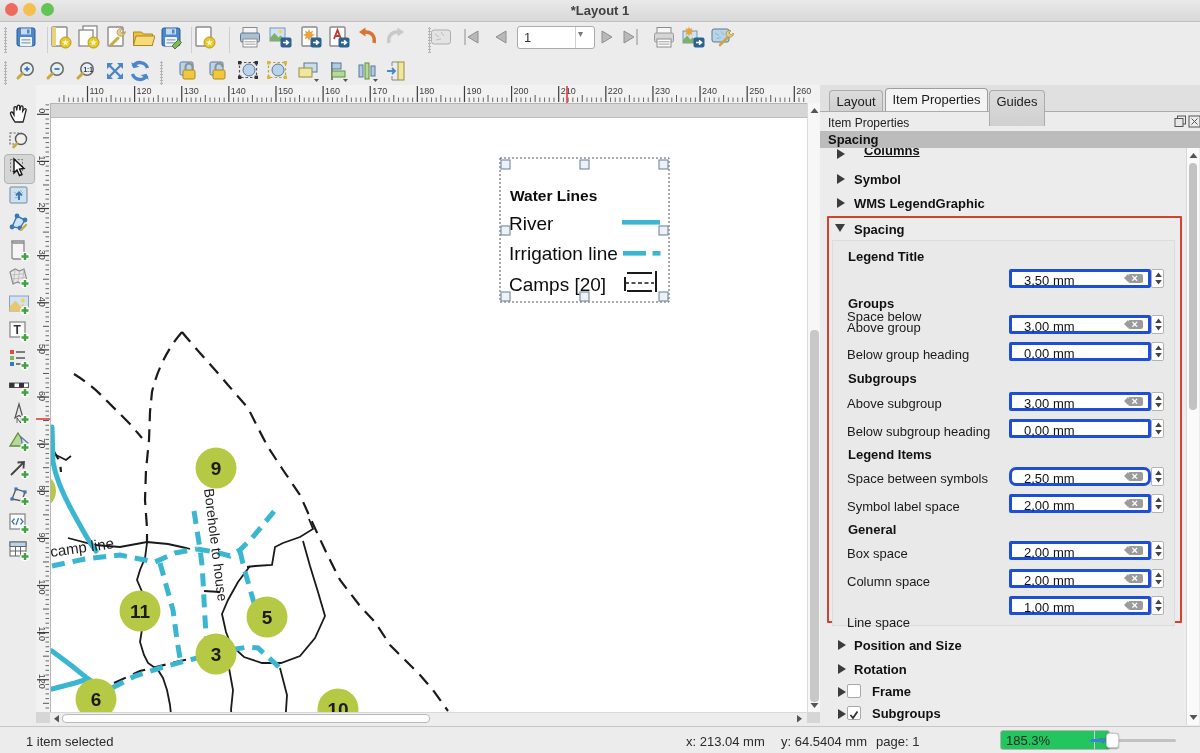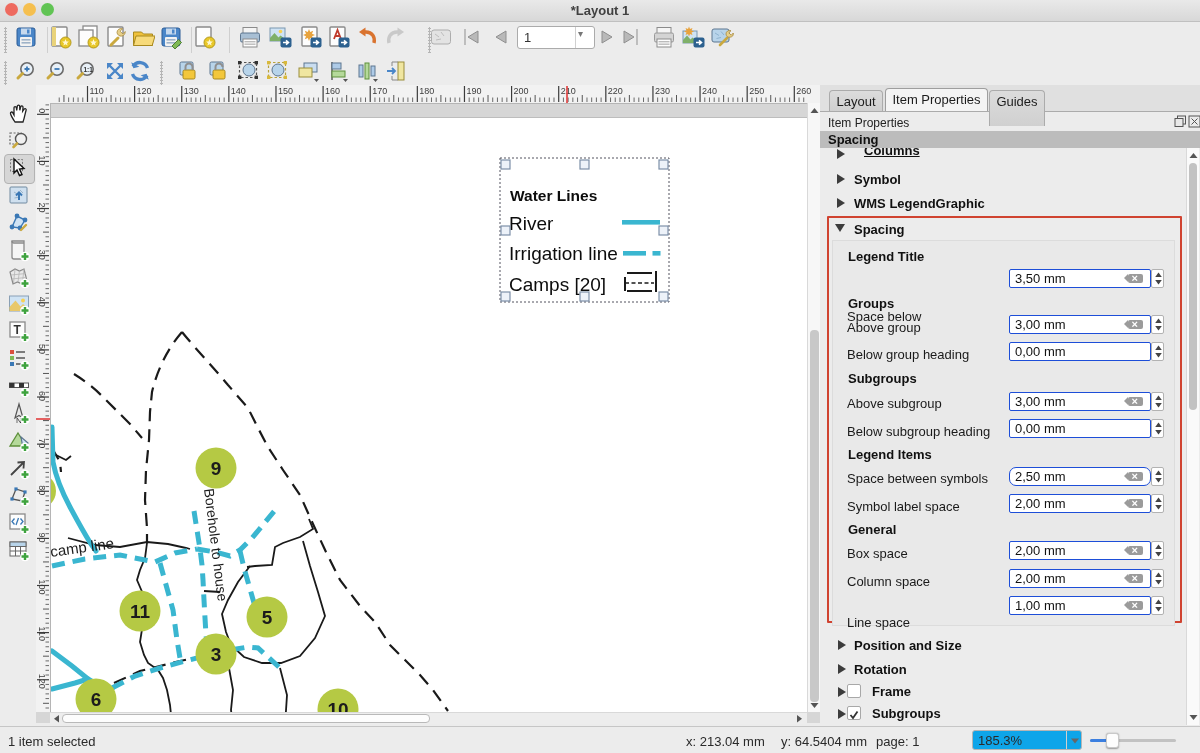--- a/index.html
+++ b/index.html
@@ -19,21 +19,21 @@
 #rulerleft{position:absolute;top:18px;left:0;width:14px;height:609px;background:#f2f2f2;border-right:1px solid #b5b5b5;}
 #paper{position:absolute;left:14px;top:32px;width:757px;height:595px;background:#ffffff;border-top:1px solid #bdbdbd;box-sizing:border-box;}
 #mapsvg{position:absolute;left:14px;top:32px;}
 #vscroll{position:absolute;left:771px;top:18px;width:13px;height:609px;background:#f7f7f7;border-left:1px solid #d9d9d9;}
 #hscroll{position:absolute;left:14px;top:627px;width:757px;height:11px;background:#ededed;border-top:1px solid #d9d9d9;}
 #panel{position:absolute;top:85px;left:820px;width:380px;height:641px;background:#ececec;}
 #statusbar{position:absolute;top:726px;left:0;width:1200px;height:27px;background:#ececec;border-top:1px solid #c6c6c6;font-size:13px;color:#2a2a2a;}
 .tab{position:absolute;font-size:13px;color:#1c1c1c;text-align:center;border:1px solid #ababab;border-bottom:none;border-radius:4px 4px 0 0;box-sizing:border-box;padding-top:3px;}
 .plabel{position:absolute;font-size:13px;color:#1a1a1a;left:27px;}
 .phead{position:absolute;font-size:13px;font-weight:700;color:#111;left:28px;}
-.spin{position:absolute;width:142px;height:19px;background:#fff;border:1px solid #1d4ed8;border-radius:2px;box-sizing:border-box;font-size:13px;color:#111;padding-left:5px;line-height:17px;}
+.spin{position:absolute;width:142px;height:19px;background:#fff;border:3px solid #1d4ed8;border-radius:2px;box-sizing:border-box;font-size:13px;color:#111;padding-left:12px;line-height:17px;}
 .spinbtn{position:absolute;width:13px;height:19px;background:#fff;border:1px solid #b2b2b2;border-radius:2px;box-sizing:border-box;}
 .tri-r{position:absolute;width:0;height:0;border-left:8px solid #3c3c3c;border-top:5px solid transparent;border-bottom:5px solid transparent;}
 .tri-d{position:absolute;width:0;height:0;border-top:8px solid #3c3c3c;border-left:5px solid transparent;border-right:5px solid transparent;}
 .cb{position:absolute;width:14px;height:14px;background:#fff;border:1px solid #a8a8a8;border-radius:2px;box-sizing:border-box;}
 .clr{position:absolute;width:15px;height:9px;background:#9b9b9b;border-radius:2px;}
 .clr:before{content:"";position:absolute;left:-4px;top:0;width:0;height:0;border-right:4px solid #9b9b9b;border-top:4.5px solid transparent;border-bottom:4.5px solid transparent;}
 .clr:after{content:"\00d7";position:absolute;left:3.5px;top:-2.5px;color:#fff;font-size:11px;font-weight:700;}
 </style>
 </head>
 <body>
@@ -902,25 +902,25 @@
       <svg style="position:absolute;left:1px;top:3px;" width="11" height="9">
           <path d="M5.5 2L9.5 7h-8z" fill="#555"></path>
         </svg>
       <div style="position:absolute;left:2px;top:15px;width:8px;height:247px;background:#c2c2c2;border-radius:4px;"></div>
       <svg style="position:absolute;left:1px;top:565px;" width="11" height="9">
           <path d="M5.5 7L9.5 2h-8z" fill="#555"></path>
         </svg>
     </div>
   </div>
   <div id="statusbar">
-    <span style="position:absolute;left:8px;top:7px;text-align:right;">1 item selected</span>
+    <span style="position:absolute;left:26px;top:7px;text-align:right;">1 item selected</span>
     <span style="position:absolute;left:686px;top:7px;">x: 213.04 mm</span>
     <span style="position:absolute;left:781px;top:7px;">y: 64.5404 mm</span>
     <span style="position:absolute;left:876px;top:7px;">page: 1</span>
-    <div style="position:absolute;left:972px;top:3px;width:110px;height:20px;background:#0ea5e9;border:1px solid #b5b5b5;border-radius:3px;box-sizing:border-box;">
+    <div style="position:absolute;left:1000px;top:3px;width:110px;height:20px;background:#22c55e;border:1px solid #b5b5b5;border-radius:3px;box-sizing:border-box;">
       <span style="position:absolute;left:5px;top:2px;">185.3%</span>
       <div style="position:absolute;left:93px;top:0;width:1px;height:18px;background:#d0d0d0;"></div>
       <svg style="position:absolute;left:97px;top:6px;" width="10" height="8">
           <path d="M1 1.5h8L5 6.5z" fill="#666"></path>
         </svg>
     </div>
     <div style="position:absolute;left:1090px;top:12px;width:86px;height:3px;background:#c2c2c2;border-radius:2px;"></div>
     <div style="position:absolute;left:1090px;top:12px;width:22px;height:3px;background:#3b7fe0;border-radius:2px;"></div>
     <div style="position:absolute;left:1106px;top:6px;width:11px;height:13px;background:#fdfdfd;border:1px solid #c9c9c9;border-radius:3px;box-shadow:0 .5px 1.5px rgba(0,0,0,.35);"></div>
   </div>

